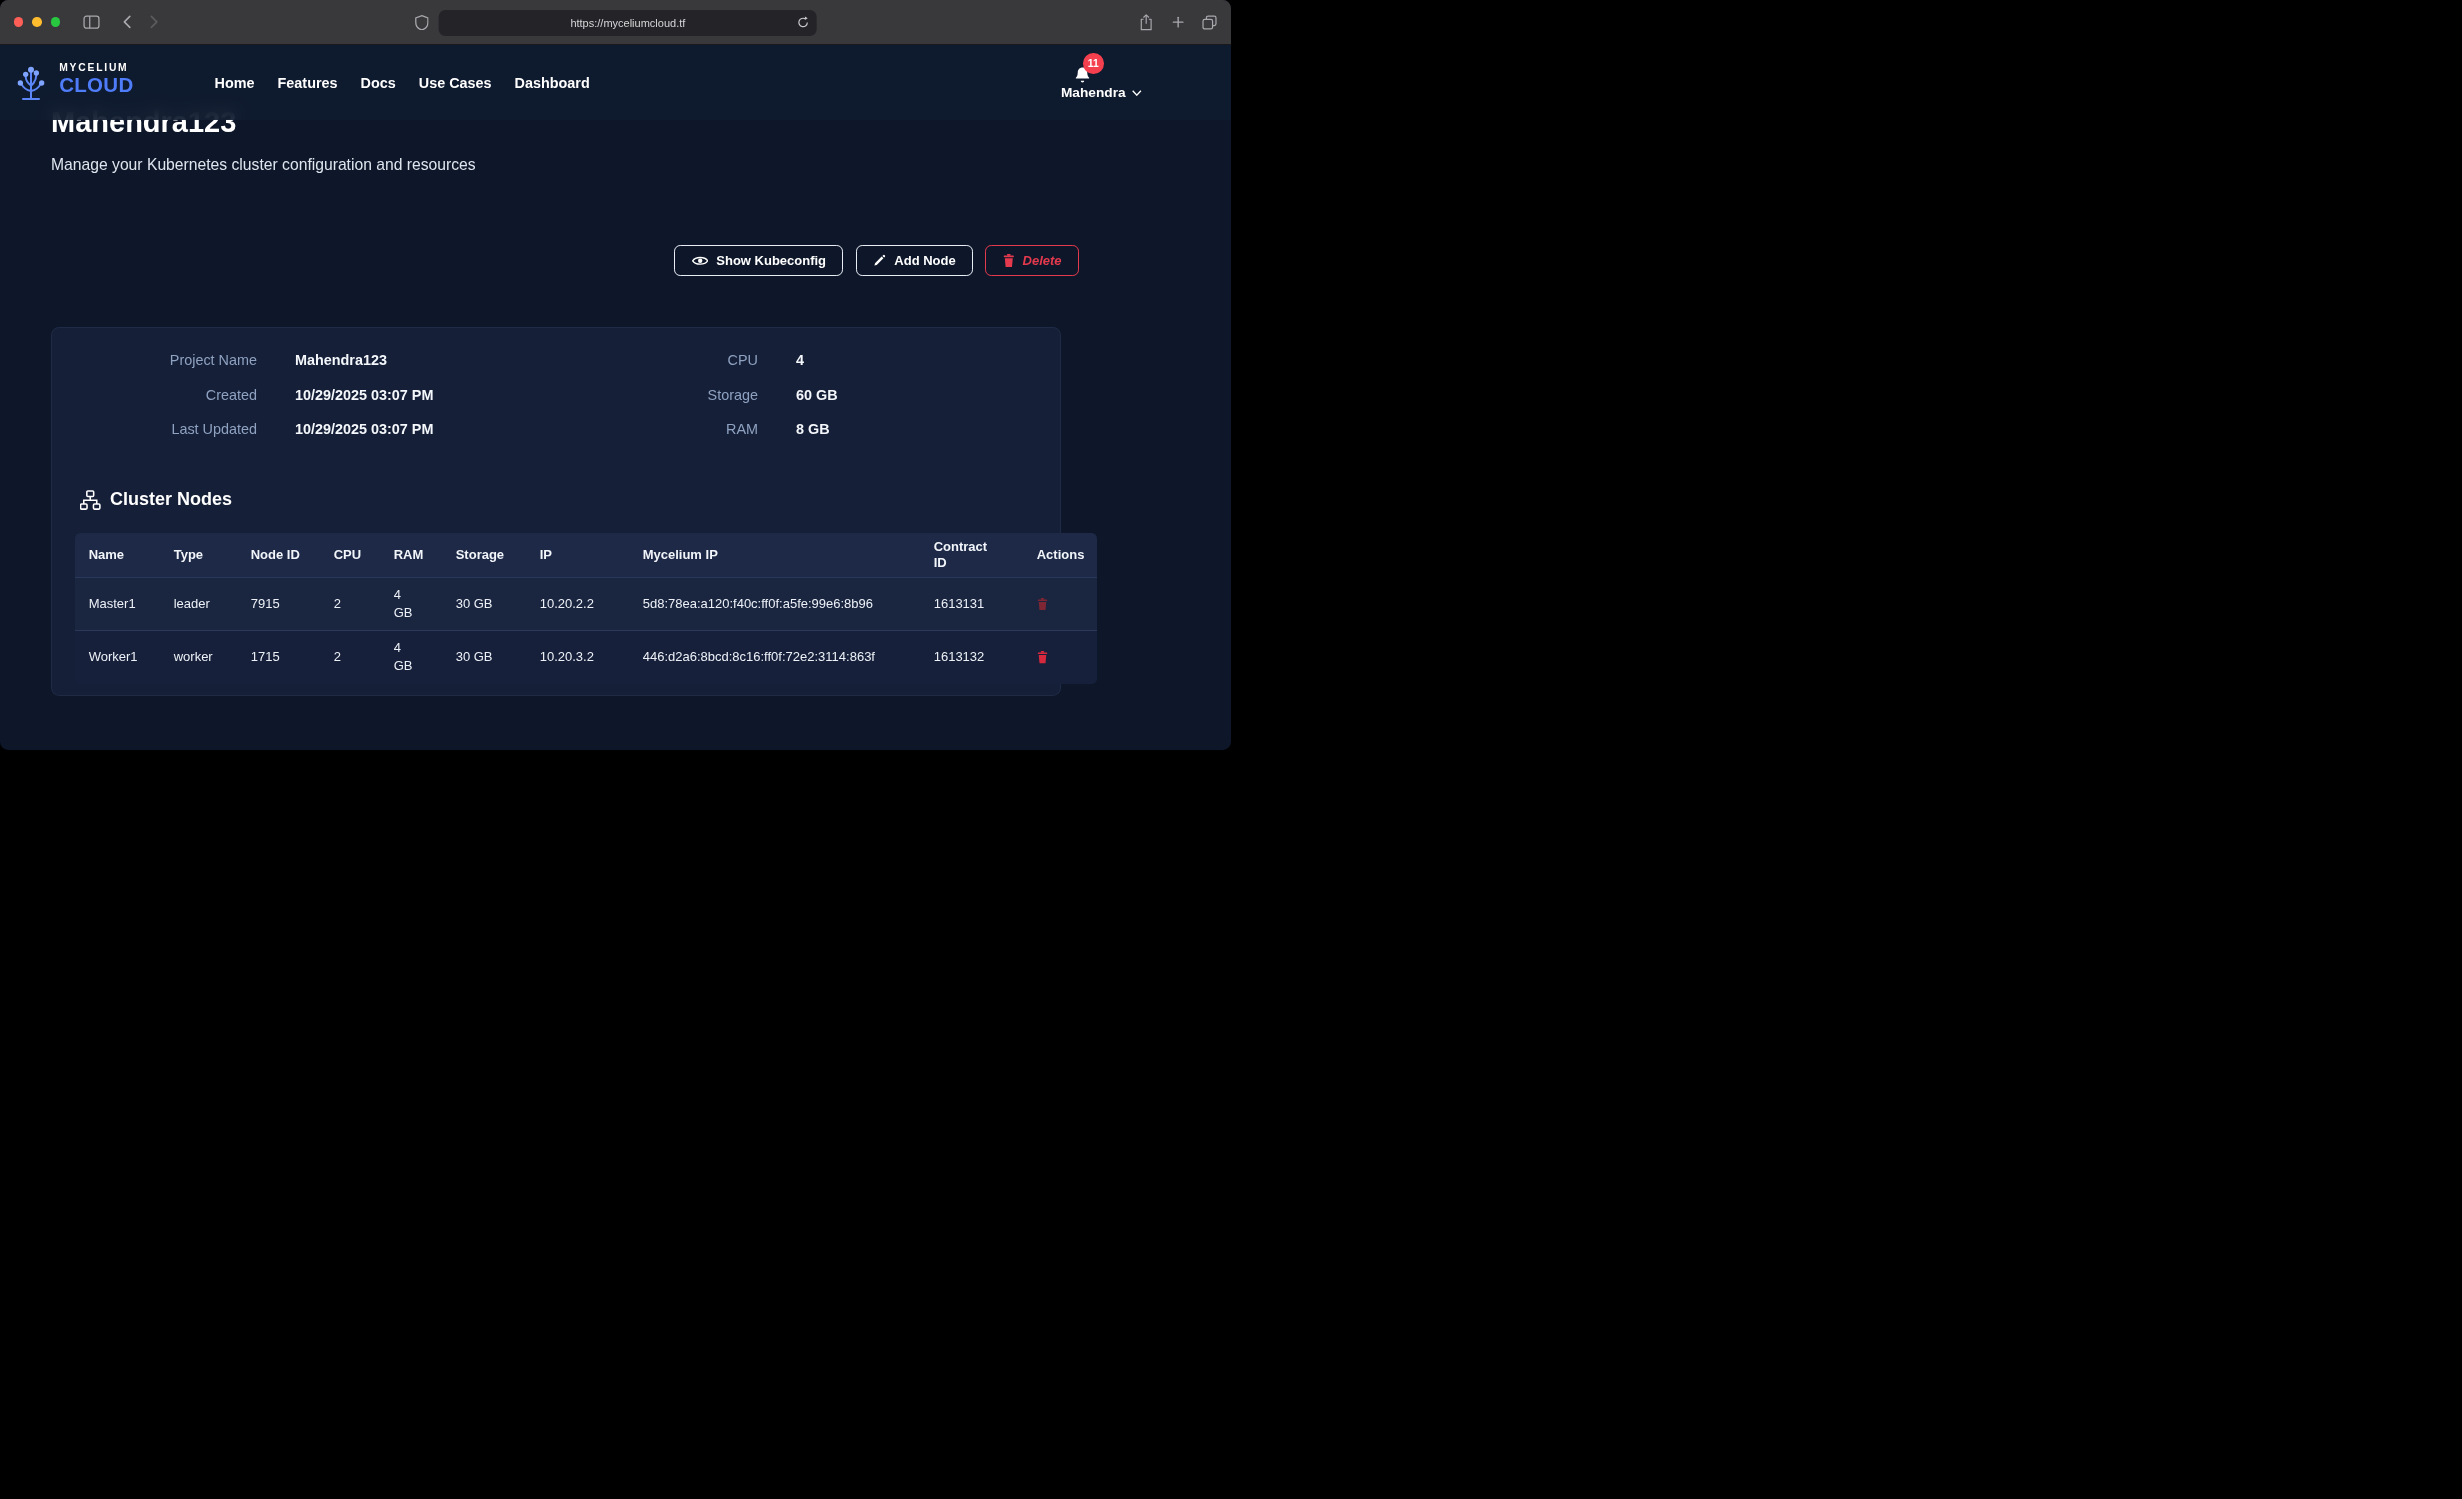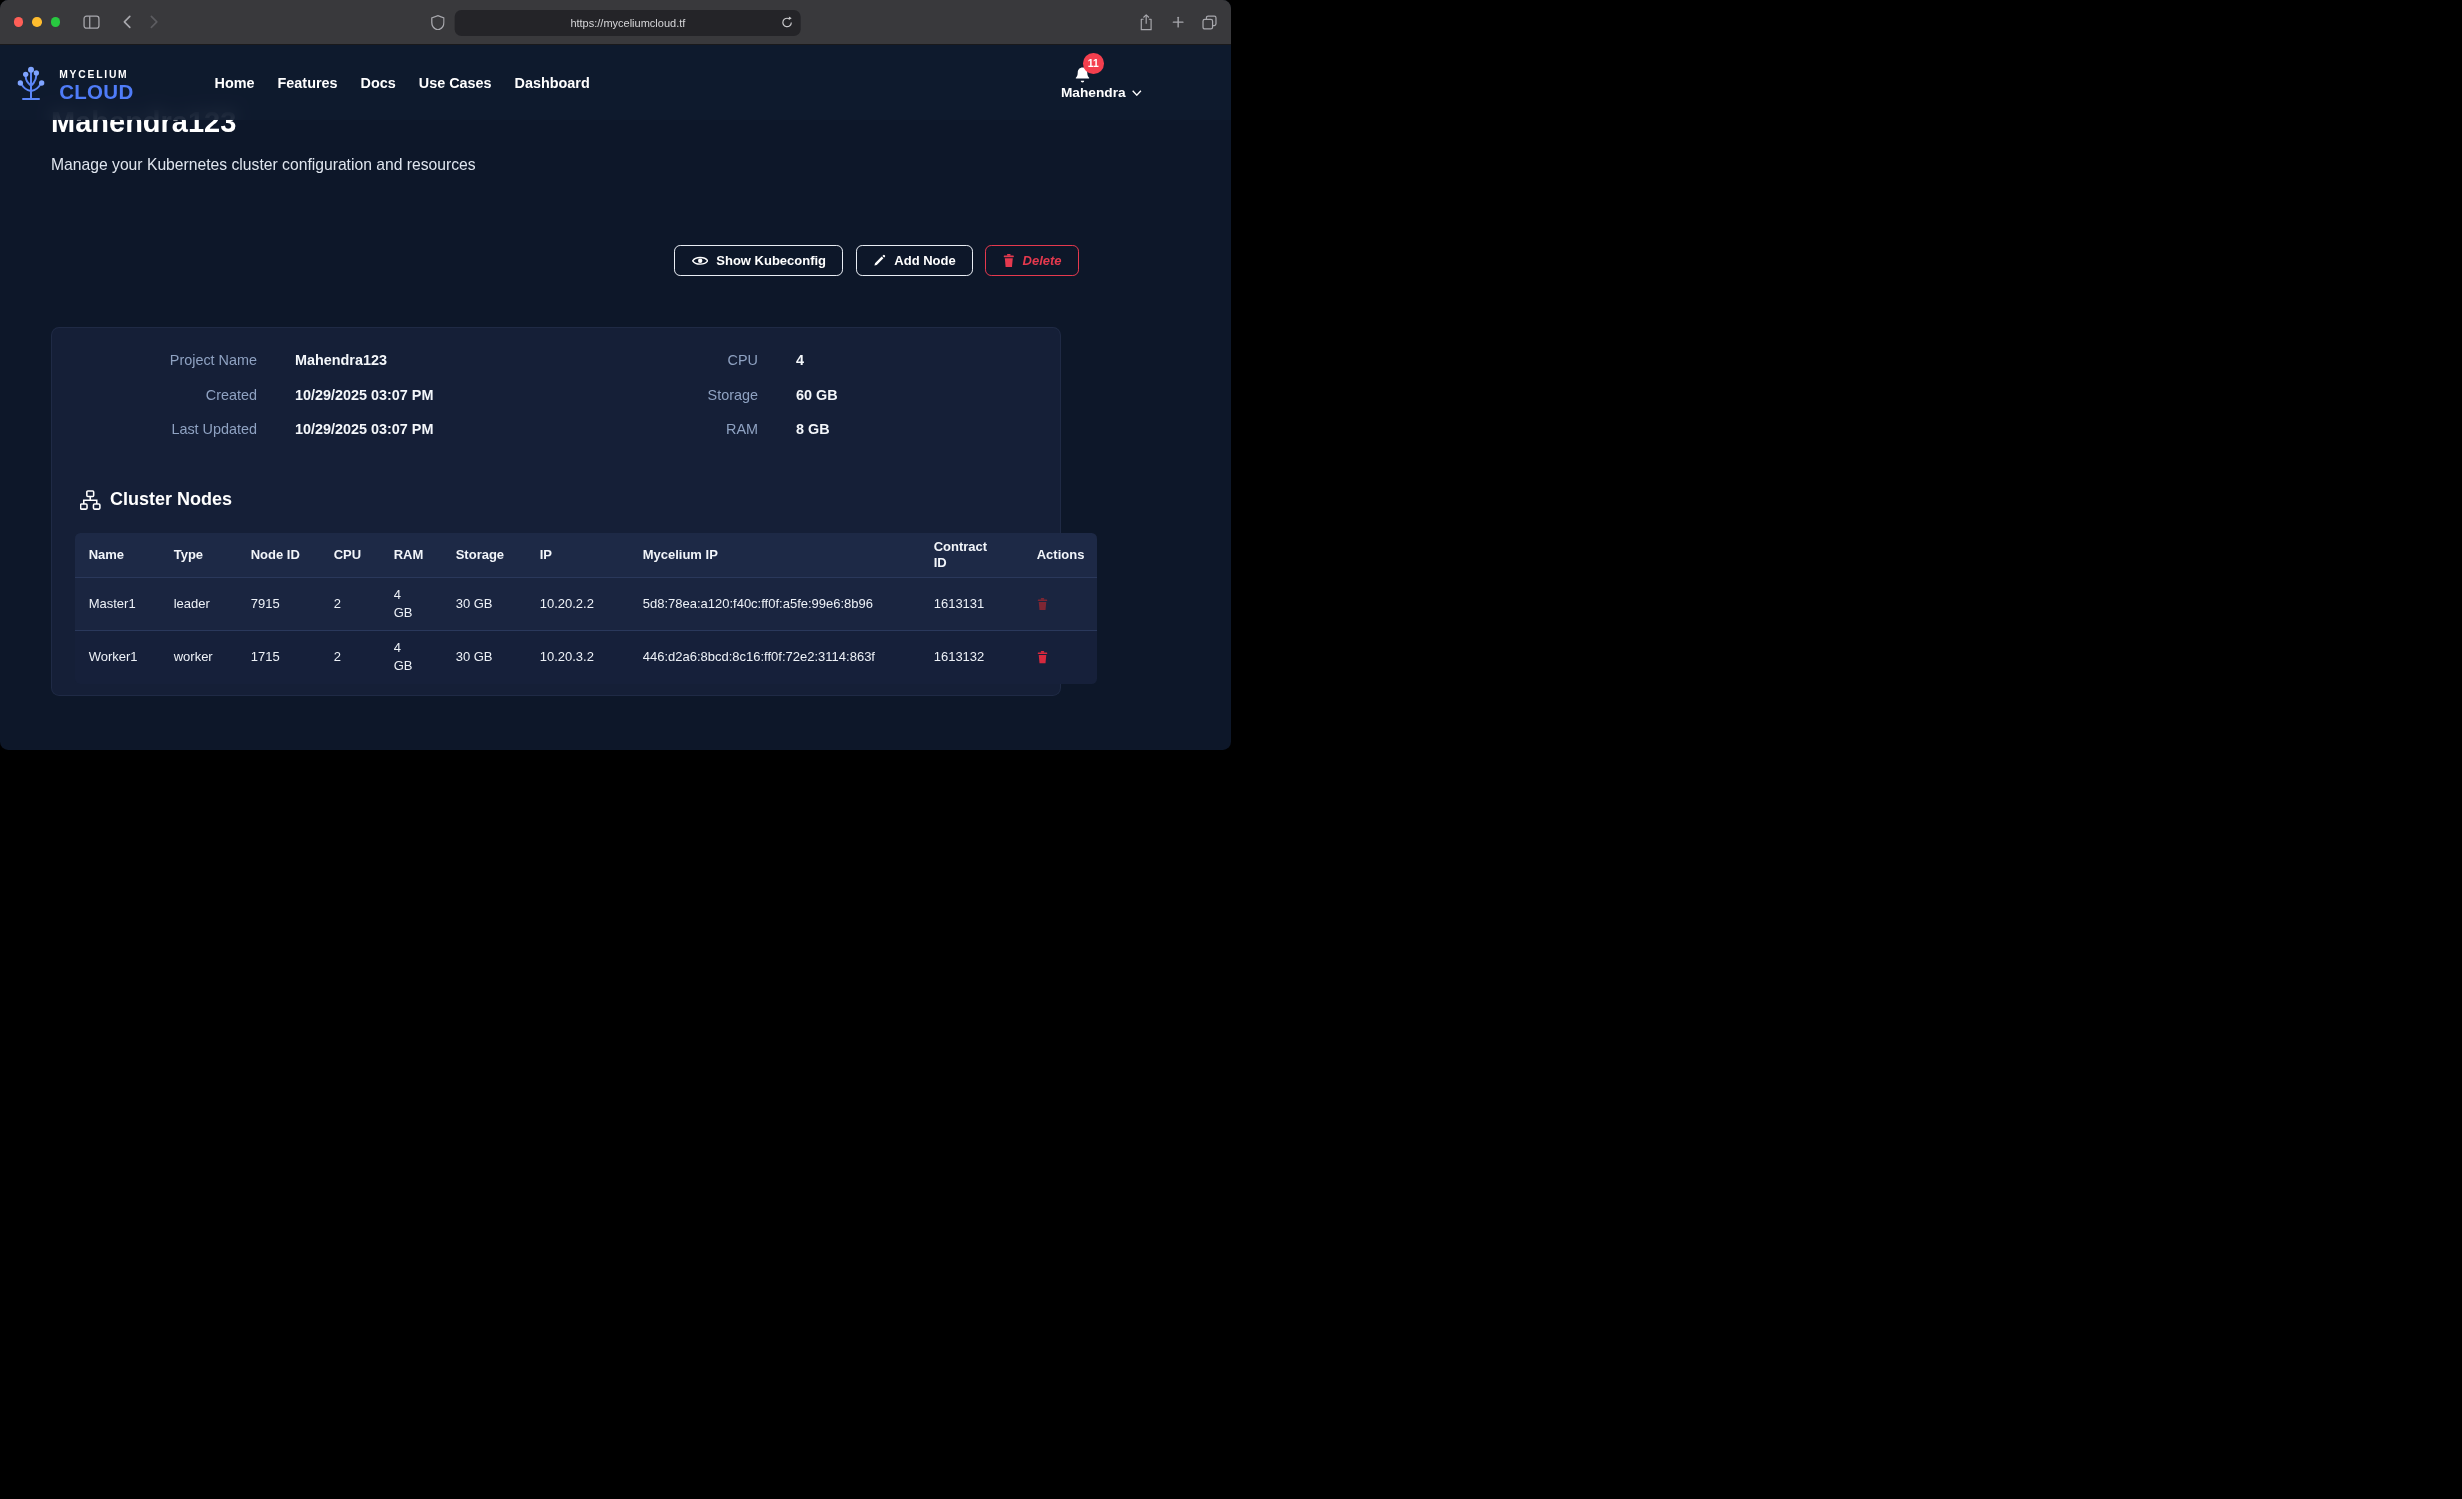--- a/index.html
+++ b/index.html
@@ -18,31 +18,31 @@
            display:flex;align-items:center;padding:0 13.7px;z-index:30;
            border-bottom:0.7px solid rgba(0,0,0,.55);}
   .lights{display:flex;gap:9px;align-items:center;}
   .light{width:9.6px;height:9.6px;border-radius:50%;cursor:pointer;}
   .light.red{background:#ff5f57;} .light.yellow{background:#febc2e;} .light.green{background:#28c840;}
   .tb-icon{color:#a8a8ad;display:flex;align-items:center;cursor:pointer;}
   .tb-icon.disabled{color:#5c5c60;}
   .ml34{margin-left:23px;} .ml26{margin-left:18px;}
   .center-group{position:absolute;left:50%;top:0;height:45px;transform:translateX(-50%);
                 display:flex;align-items:center;gap:10.3px;}
-  .url-field{position:relative;width:346px;height:26px;background:#242428;border-radius:6.8px;
+  .url-field{position:relative;width:378px;height:26px;background:#242428;border-radius:6.8px;
              display:flex;align-items:center;justify-content:center;color:#d6d6d9;
              font-size:11px;cursor:text;}
   .reload{position:absolute;right:7.5px;top:6.2px;color:#c9c9cc;cursor:pointer;}
   .right-group{position:absolute;right:13.7px;top:0;height:45px;display:flex;align-items:center;gap:18.5px;}
 
   
   .navbar{position:absolute;top:45px;left:0;right:0;height:75px;display:flex;align-items:center;
           padding:0 89px 0 11px;background:rgba(15,27,46,0.86);
           backdrop-filter:blur(8.2px);-webkit-backdrop-filter:blur(8.2px);z-index:20;}
-  .brand{display:flex;align-items:flex-end;gap:8.2px;cursor:pointer;}
+  .brand{display:flex;align-items:flex-start;gap:8.2px;cursor:pointer;}
   .brand-text{display:flex;flex-direction:column;line-height:1;}
   .brand-l1{font-size:10.3px;font-weight:700;color:#fff;letter-spacing:1.8px;}
   .brand-l2{font-size:20.5px;font-weight:800;color:var(--accent);letter-spacing:0.3px;margin-top:2.1px;}
   .nav-links{display:flex;gap:23px;margin-left:81px;}
   .nav-link{color:#fff;font-size:14.4px;font-weight:700;cursor:pointer;white-space:nowrap;}
   .nav-right{margin-left:auto;display:flex;align-items:center;flex-direction:column;}
   .bell-wrap{position:relative;margin-right:38px;cursor:pointer;display:flex;}
   .badge{position:absolute;top:-11.6px;right:-11.6px;min-width:20.5px;height:20.5px;border-radius:10.3px;
          background:var(--badge_bg);color:#fff;font-size:10.3px;font-weight:700;
          display:flex;align-items:center;justify-content:center;padding:0 2.7px;}

